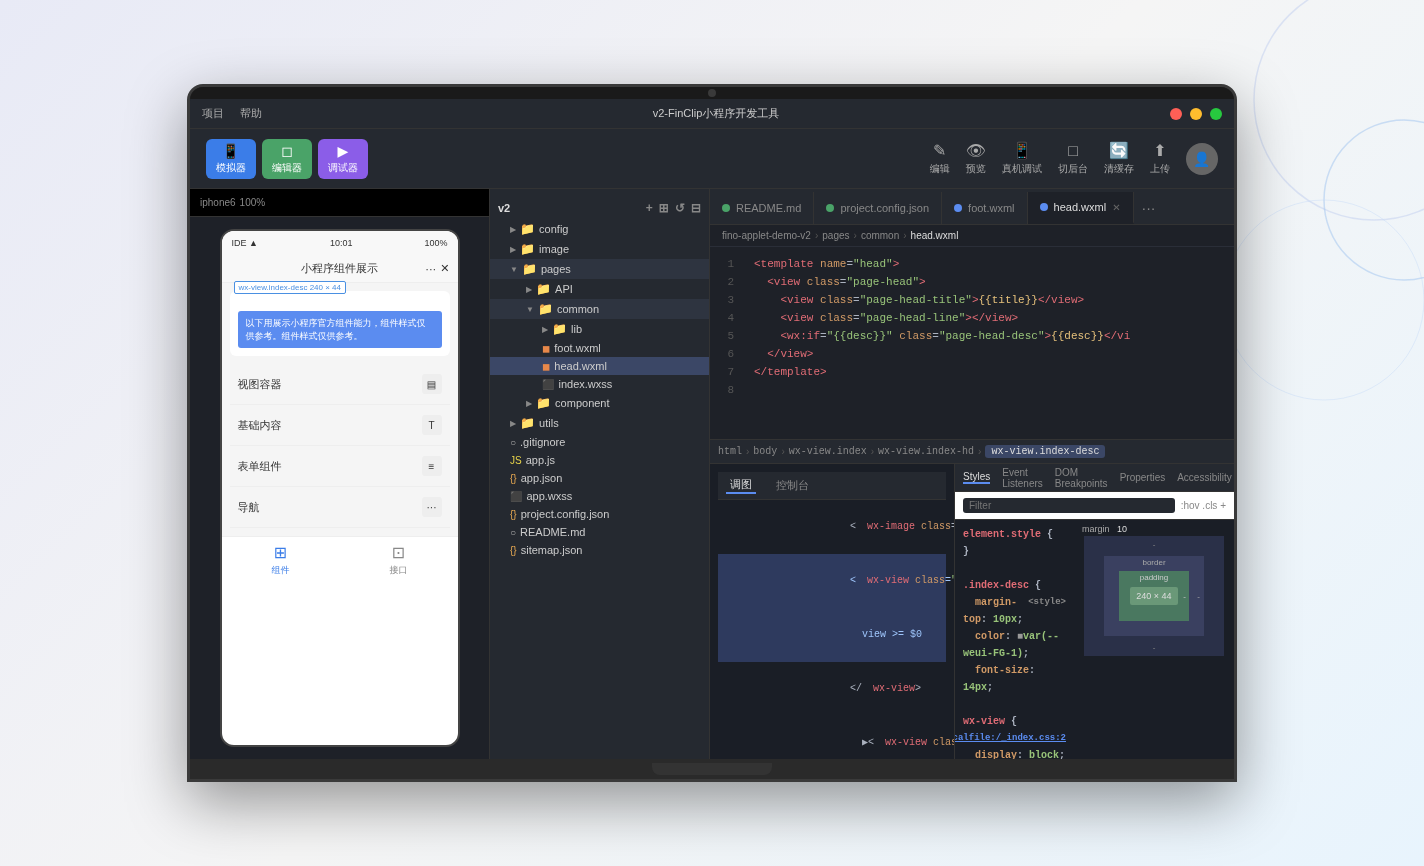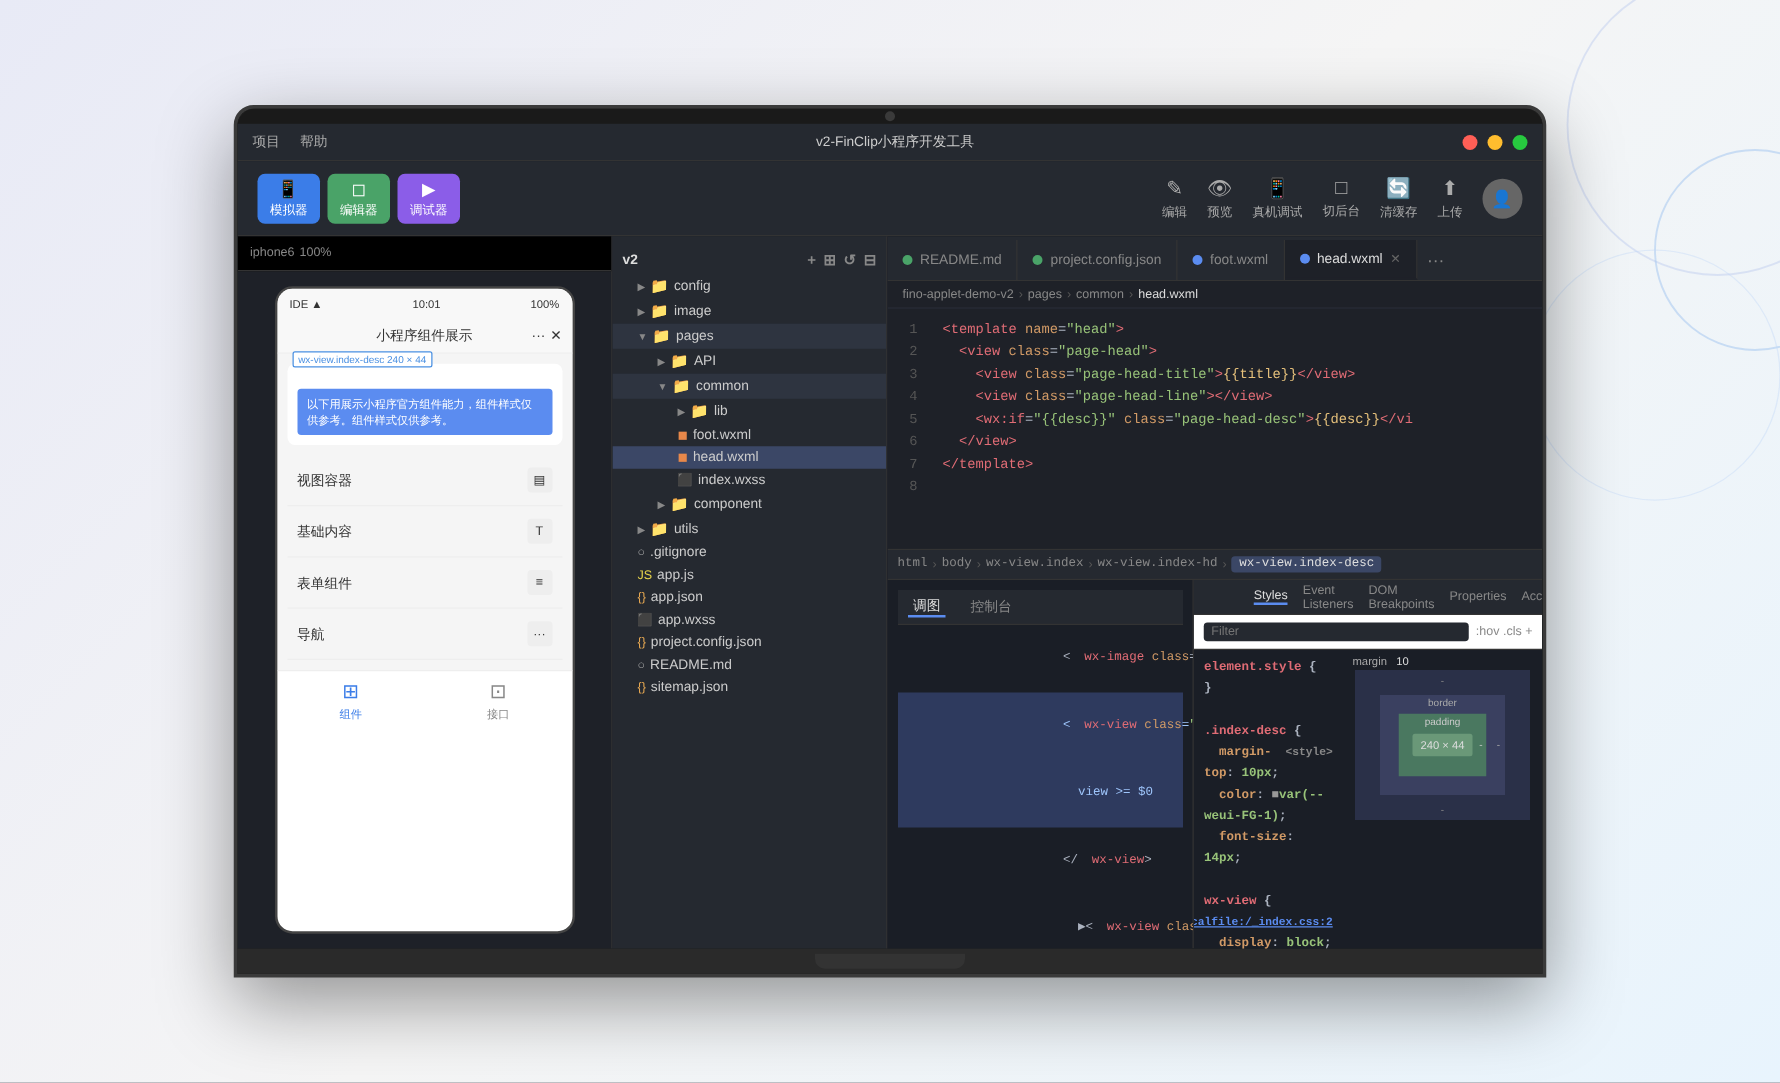--- a/index.html
+++ b/index.html
@@ -552,21 +552,20 @@
       border-bottom: 1px solid #333;
     }
     .styles-tab {
       font-size: 10px;
       color: #888;
       cursor: pointer;
     }
     .styles-tab.active {
       color: #ddd;
       border-bottom: 2px solid #5b8cf0;
-      margin-left: 40px;
     }
     .styles-filter {
       height: 28px;
       background: #ffffff;
       display: flex;
       align-items: center;
       padding: 0 8px;
       border-bottom: 1px solid #333;
       gap: 6px;
     }

